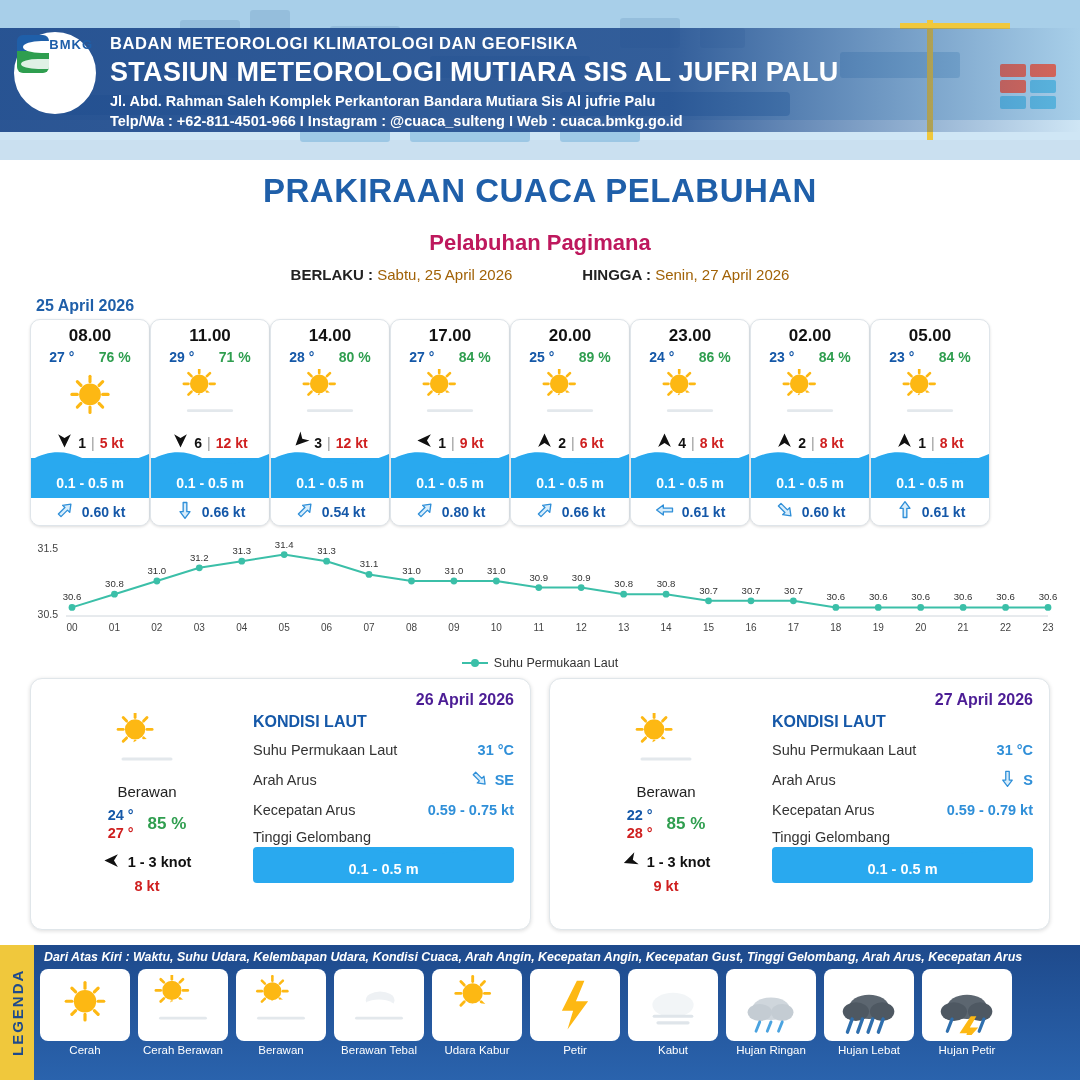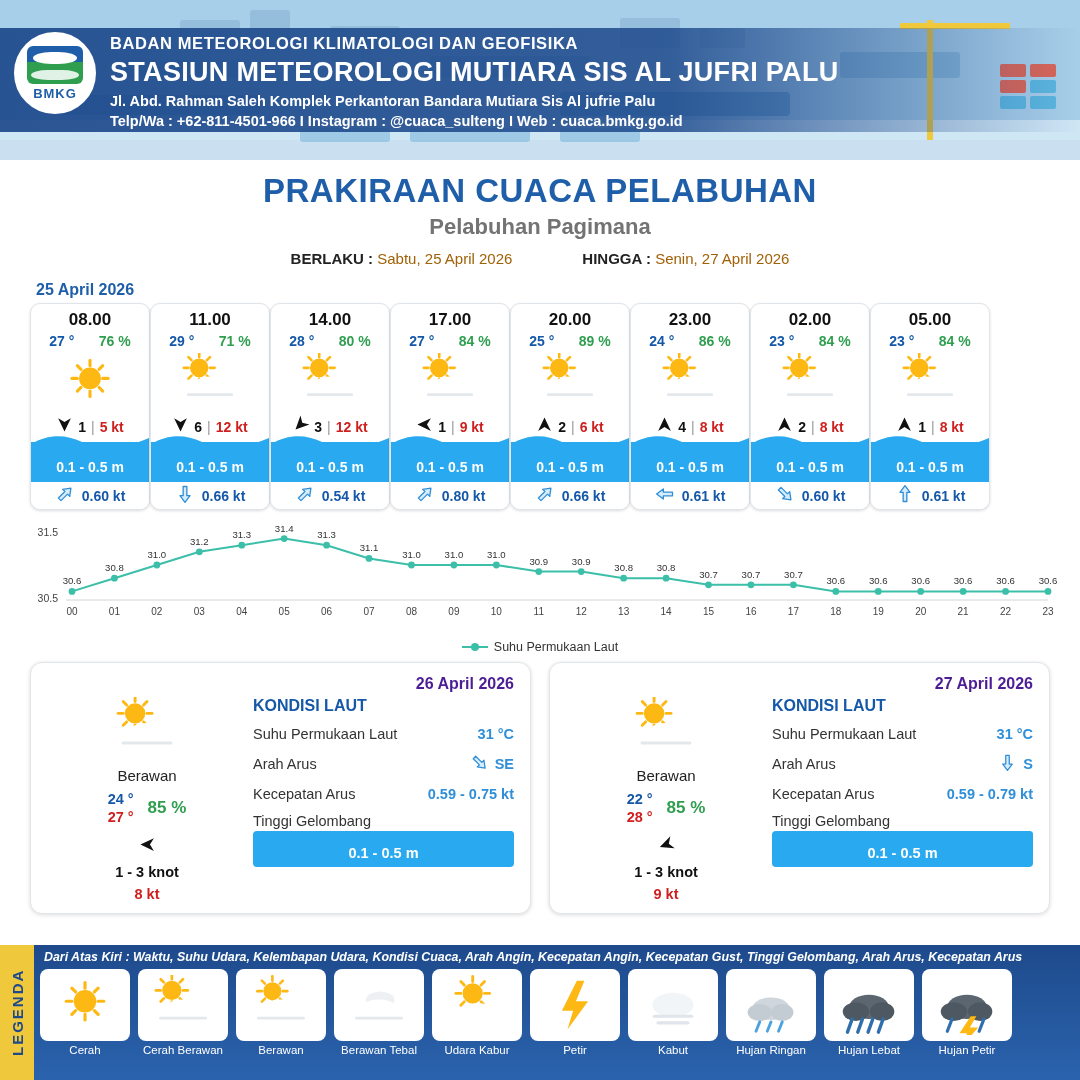--- a/index.html
+++ b/index.html
@@ -19,21 +19,21 @@
     overflow: hidden;
   }
   .header-art { position:absolute; inset:0; }
   .hdr-band {
     position:absolute; left:0; top:28px; width:100%; height:104px;
     background: linear-gradient(90deg, rgba(30,74,140,.93) 0%, rgba(30,74,140,.85) 62%, rgba(30,74,140,0) 100%);
   }
   .logo {
     position:absolute; left:14px; top:32px; width:82px; height:82px;
     border-radius:50%; background:#ffffff; border:3px solid #ffffff;
-    display:flex; flex-direction:column; align-items:center; justify-content:center;
+    display:flex; flex-direction:row; justify-content:center;
   }
   .logo-globe {
     width:56px; height:38px; border-radius:6px;
     background:linear-gradient(180deg,#1f5fa9 0%,#1f5fa9 42%, #2f9e4f 42%, #2f9e4f 100%);
     position:relative; overflow:hidden;
   }
   .logo-globe:before{
     content:""; position:absolute; left:6px; top:6px; width:44px; height:12px;
     background:#ffffff; border-radius:50%/60%;
   }
@@ -46,21 +46,21 @@
   .hdr-l1 { font-size:16.5px; font-weight:bold; letter-spacing:.6px; }
   .hdr-l2 { font-size:27px; font-weight:bold; letter-spacing:.3px; margin-top:4px; }
   .hdr-l3 { font-size:14.5px; font-weight:bold; margin-top:5px; }
   .hdr-l4 { font-size:14.5px; font-weight:bold; margin-top:4px; }
 
   
   .title-wrap { text-align:center; margin-top:12px; }
   .title-main {
     font-size:33px; font-weight:bold; color:#1f5fa9; letter-spacing:.5px;
   }
-  .title-sub { font-size:22px; font-weight:bold; color:#737373; margin-top:4px; }
+  .title-sub { font-size:22px; font-weight:bold; color:#be185d; margin-top:20px; }
   .valid-row { display:flex; justify-content:center; gap:70px; margin-top:10px; font-size:15px; }
   .valid-row .lbl { font-weight:bold; color:#222; }
   .valid-row .val { color:#a16207; }
 
   .date-left {
     margin:14px 0 4px 36px; font-size:16px; font-weight:bold; color:#1f5fa9;
   }
 
   
   .cards { display:flex; gap:0; padding:0 30px; }
@@ -101,21 +101,21 @@
   }
   .p-date { font-size:16px; font-weight:bold; color:#4c1d95;text-align:right; }
   .p-body { display:flex; margin-top:4px; }
   .p-left { width:200px; text-align:center; }
   .p-cond { font-size:15px; color:#222; margin-top:2px; }
   .p-temps { display:flex; align-items:center; justify-content:center; gap:14px; margin-top:6px; }
   .p-tcol { line-height:1.25; }
   .p-tmin { font-size:14.5px; font-weight:bold; color:#1558a8; }
   .p-tmax { font-size:14.5px; font-weight:bold; color:#cf2020; }
   .p-hum { font-size:17px; font-weight:bold; color:#2f9e4f; }
-  .p-wind { display:flex; align-items:center; justify-content:center; gap:8px; margin-top:10px; font-size:14.5px; font-weight:bold; color:#111;flex-direction:column;}
+  .p-wind { display:flex; align-items:center; justify-content:center; gap:8px; margin-top:10px; font-size:14.5px; font-weight:bold; color:#111;}
   .p-gust { font-size:14.5px; font-weight:bold; color:#cf2020; margin-top:6px; text-align:center;}
   .p-right { flex:1; padding-left:6px; }
   .p-rtitle { font-size:16px; font-weight:bold; color:#1558a8; }
   .p-row { display:flex; justify-content:space-between; align-items:center; margin-top:11px; font-size:14.5px; color:#333; }
   .p-val { font-size:14.5px; font-weight:bold; color:#2f8fd8; }
   .p-wave {
     position:relative; background:#29a9ef; border-radius:4px; color:#fff;
     height:36px; display:flex; align-items:flex-end; justify-content:center; margin-top:2px;
     overflow:hidden;
   }

